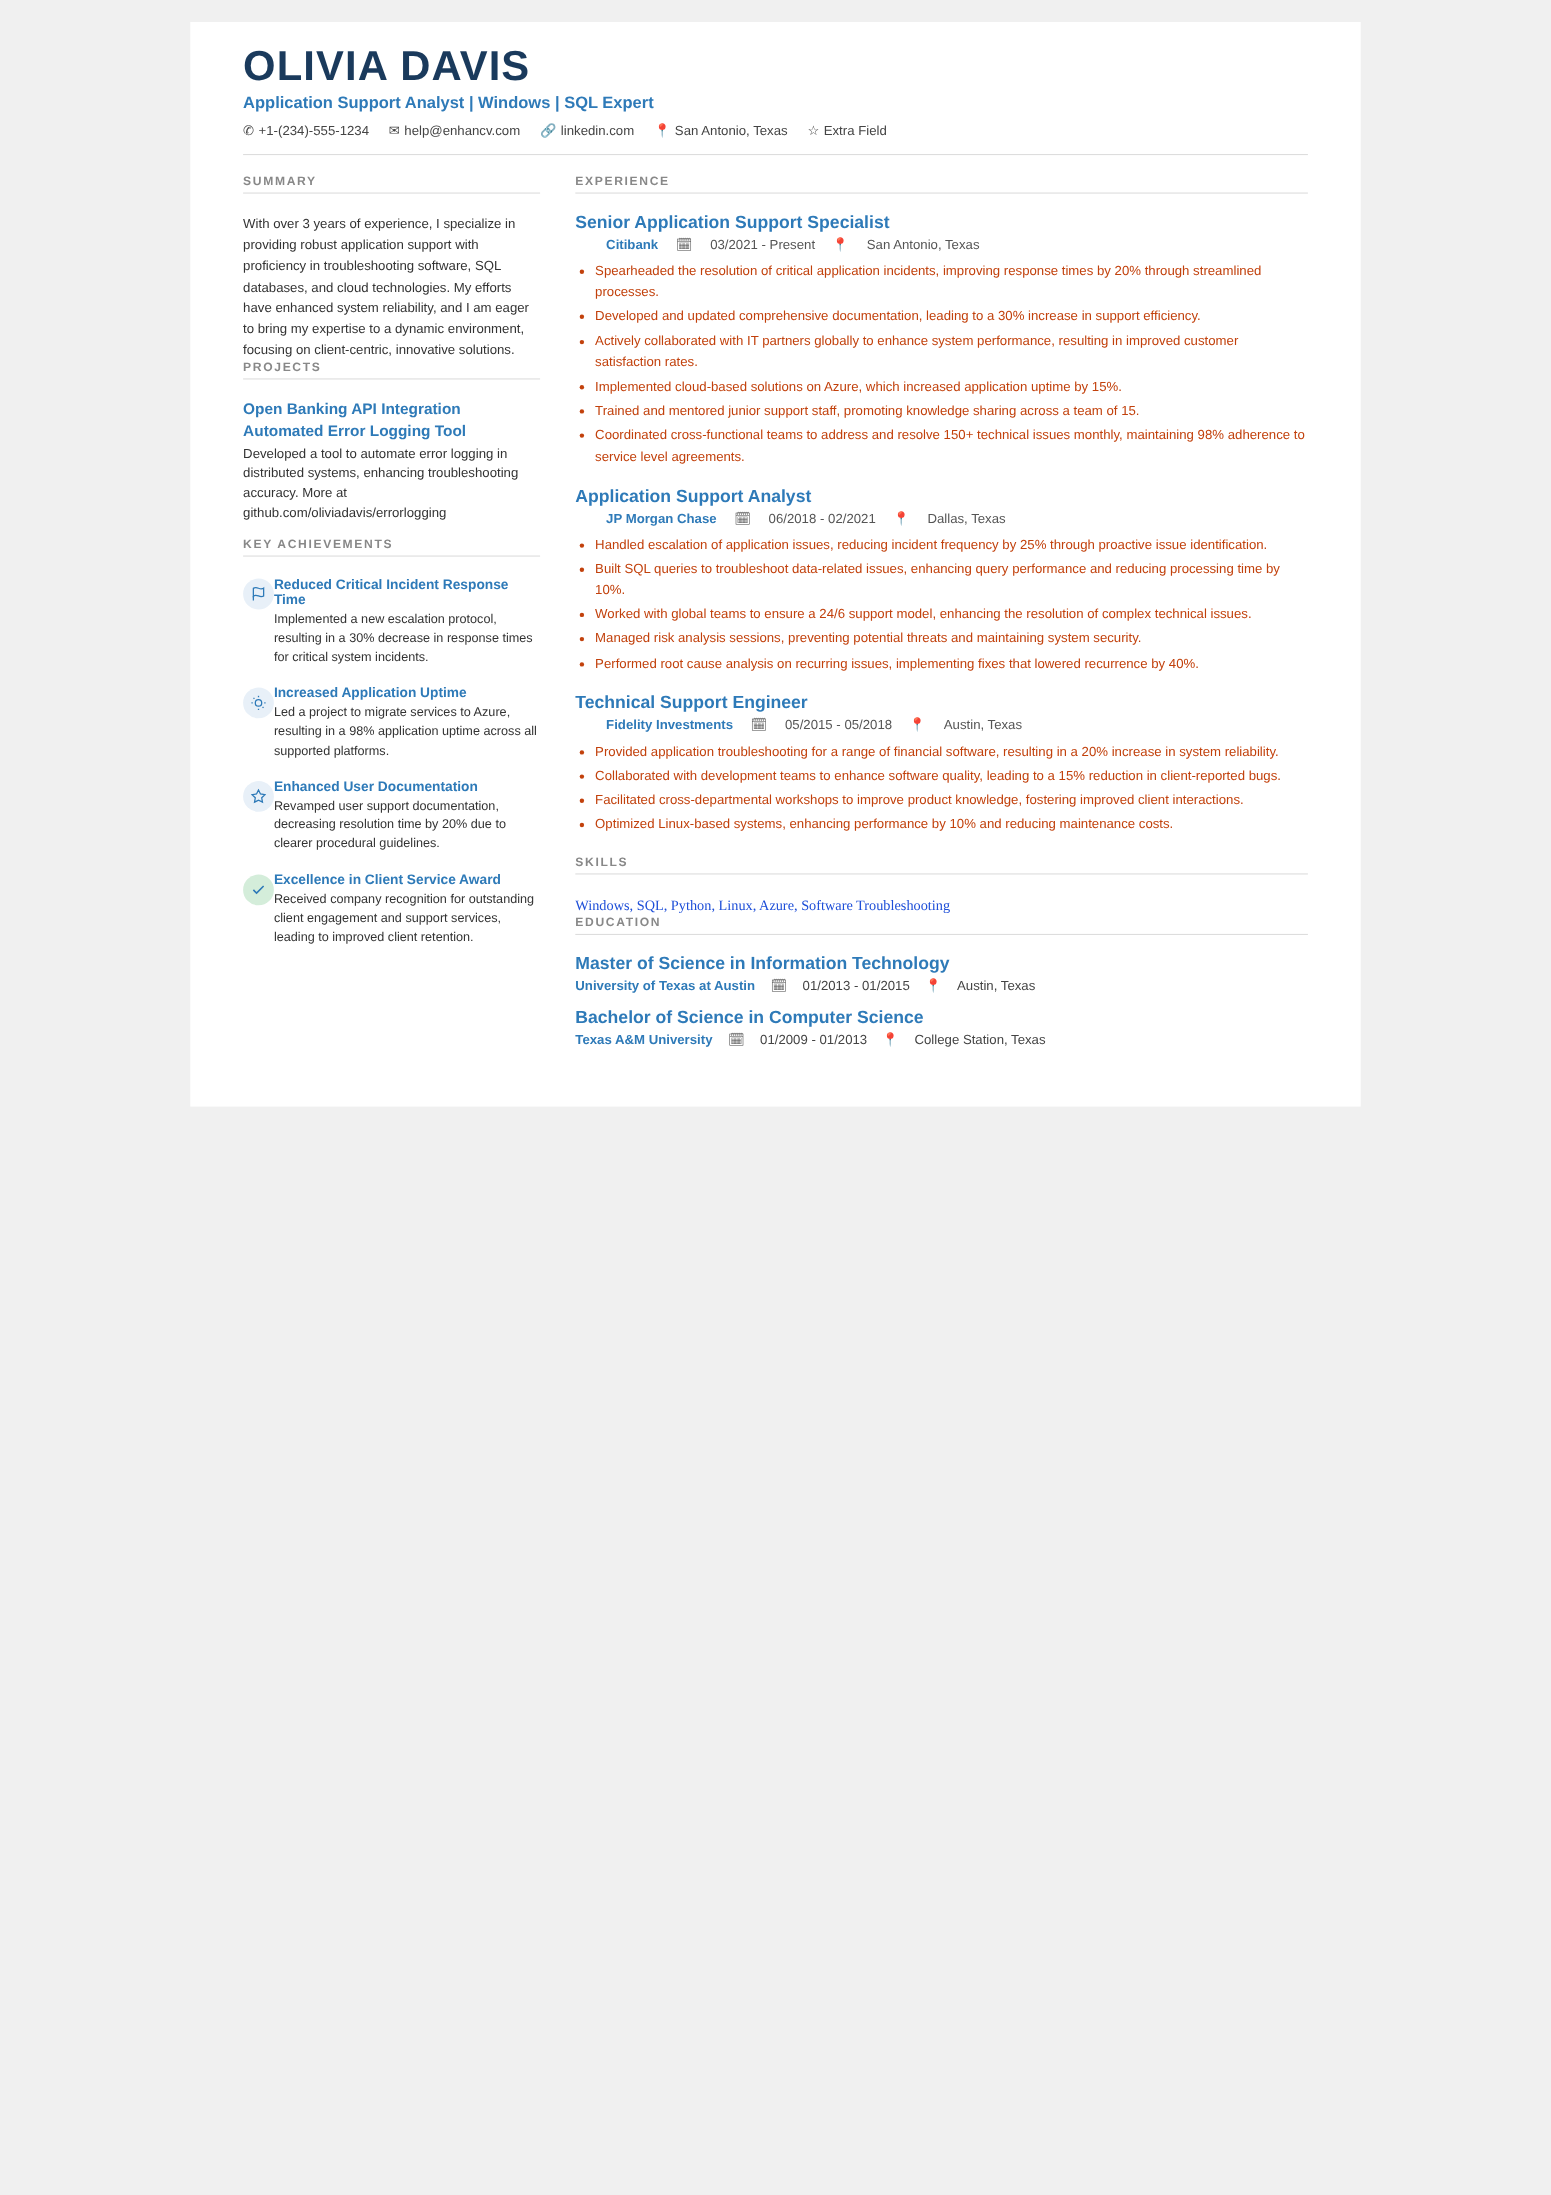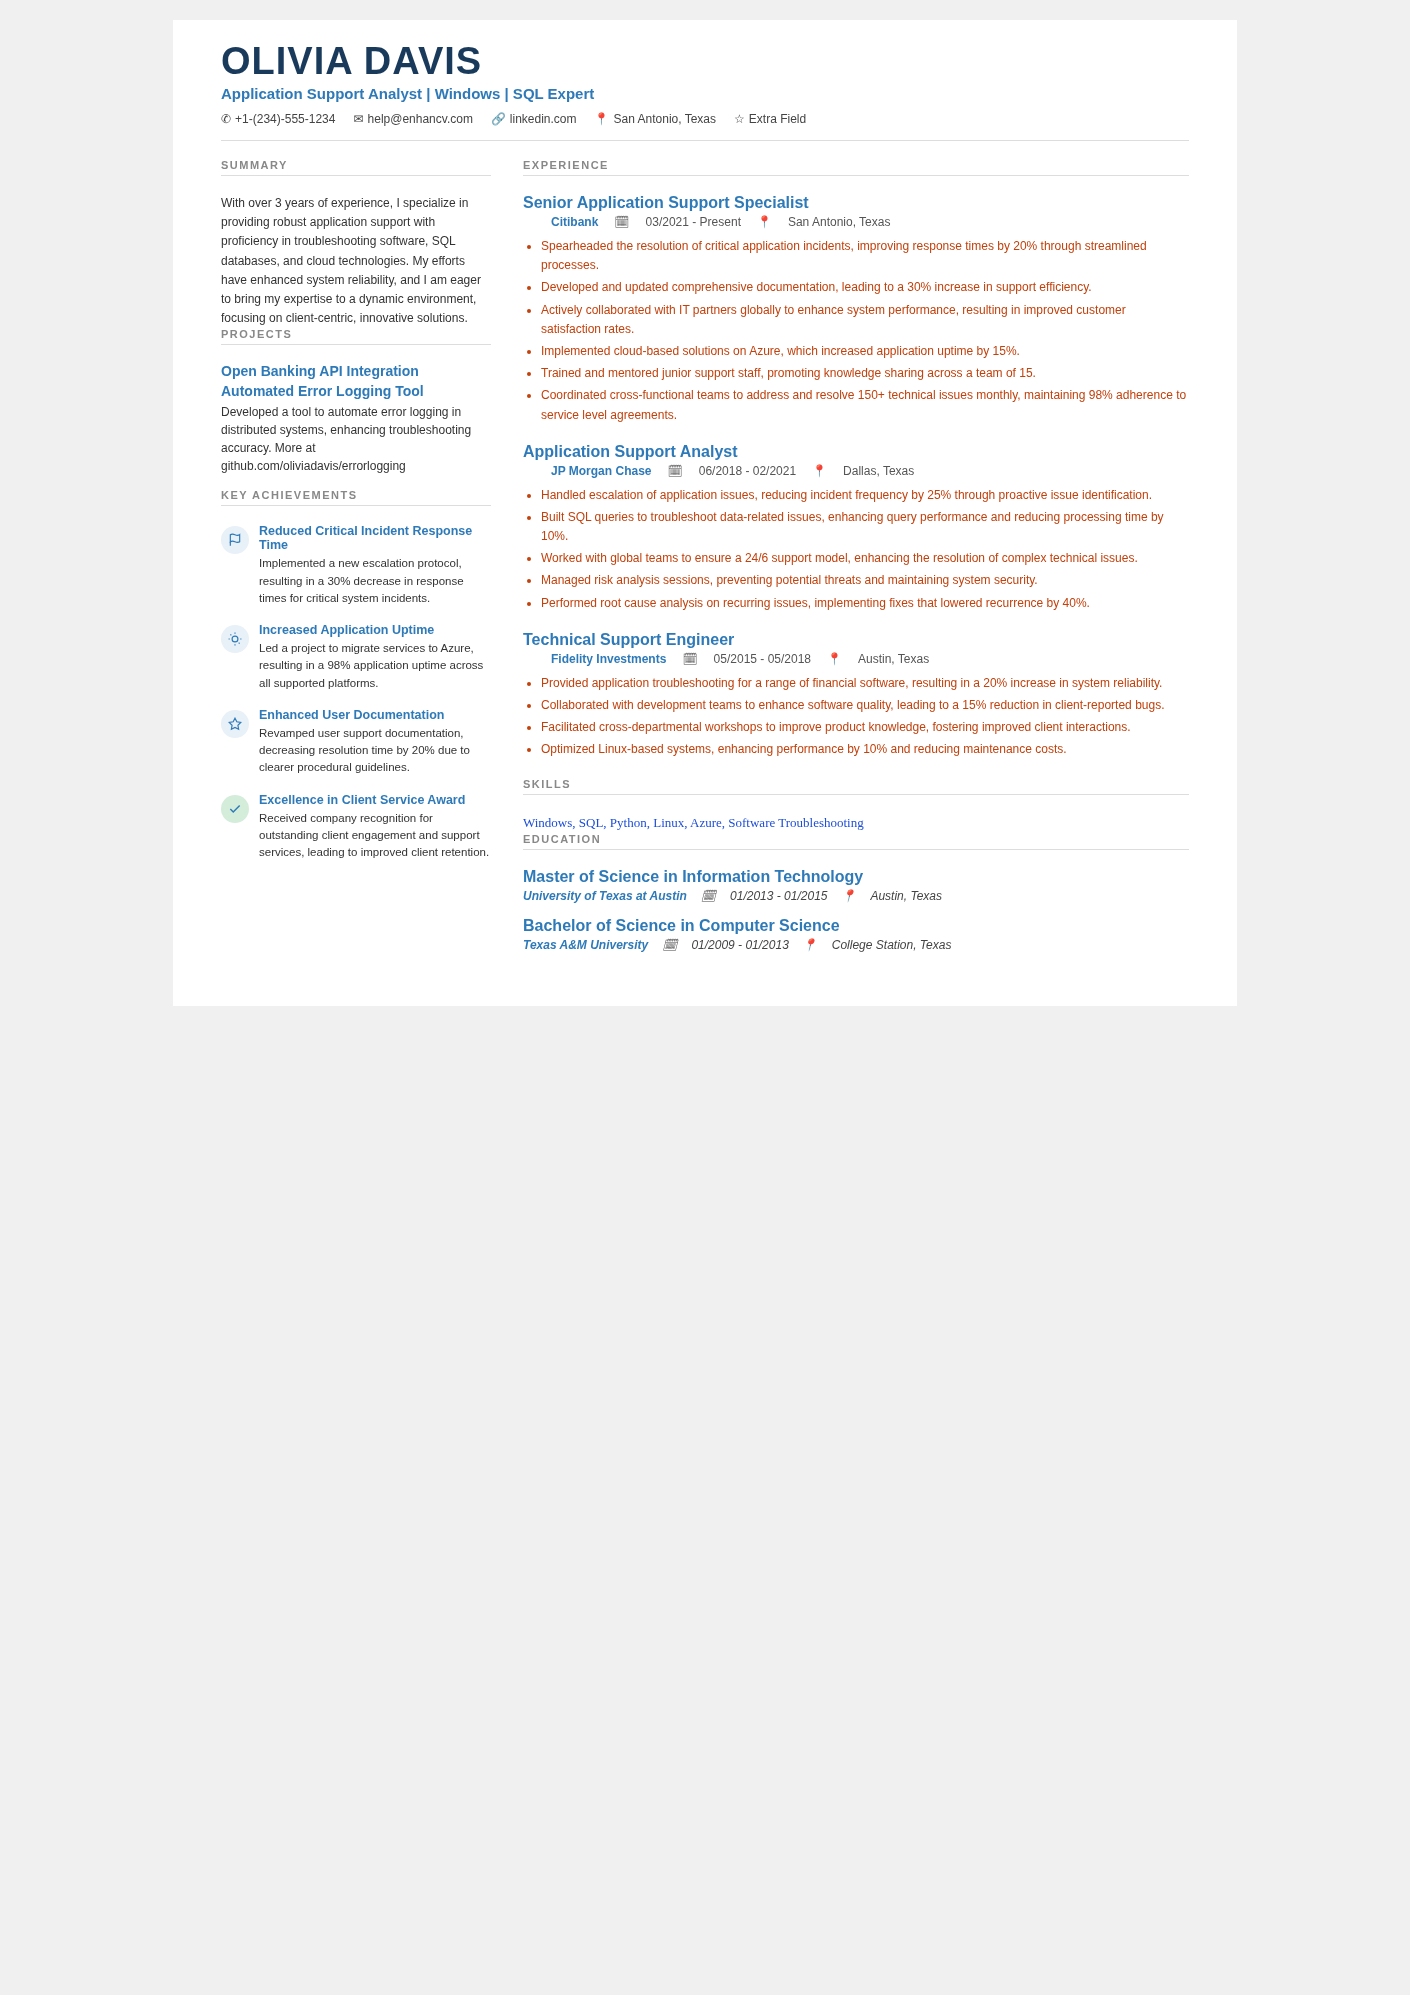--- a/index.html
+++ b/index.html
@@ -80,21 +80,20 @@
       margin-bottom: 4px;
     }
     .project-desc {
       font-size: 12px;
       color: #333;
       line-height: 1.5;
       margin-bottom: 14px;
     }
     .achievement-item {
       display: flex;
-      gap: 10px;
       margin-bottom: 16px;
       align-items: flex-start;
     }
     .achievement-icon-wrap {
       width: 28px;
       height: 28px;
       border-radius: 50%;
       background: #e8f0f8;
       display: flex;
       align-items: center;
@@ -165,21 +164,20 @@
       margin-bottom: 3px;
     }
     .edu-meta {
       display: flex;
       align-items: center;
       gap: 14px;
       font-size: 12px;
       color: #444;
       margin-bottom: 14px;
       flex-wrap: wrap;
-      font-style: italic;
     }
     .edu-school {
       font-weight: 700;
       color: #2e7ab8;
     }
     .footer {
       position: relative;
       margin-top: 30px;
       padding-top: 10px;
       border-top: 1px solid #eee;

